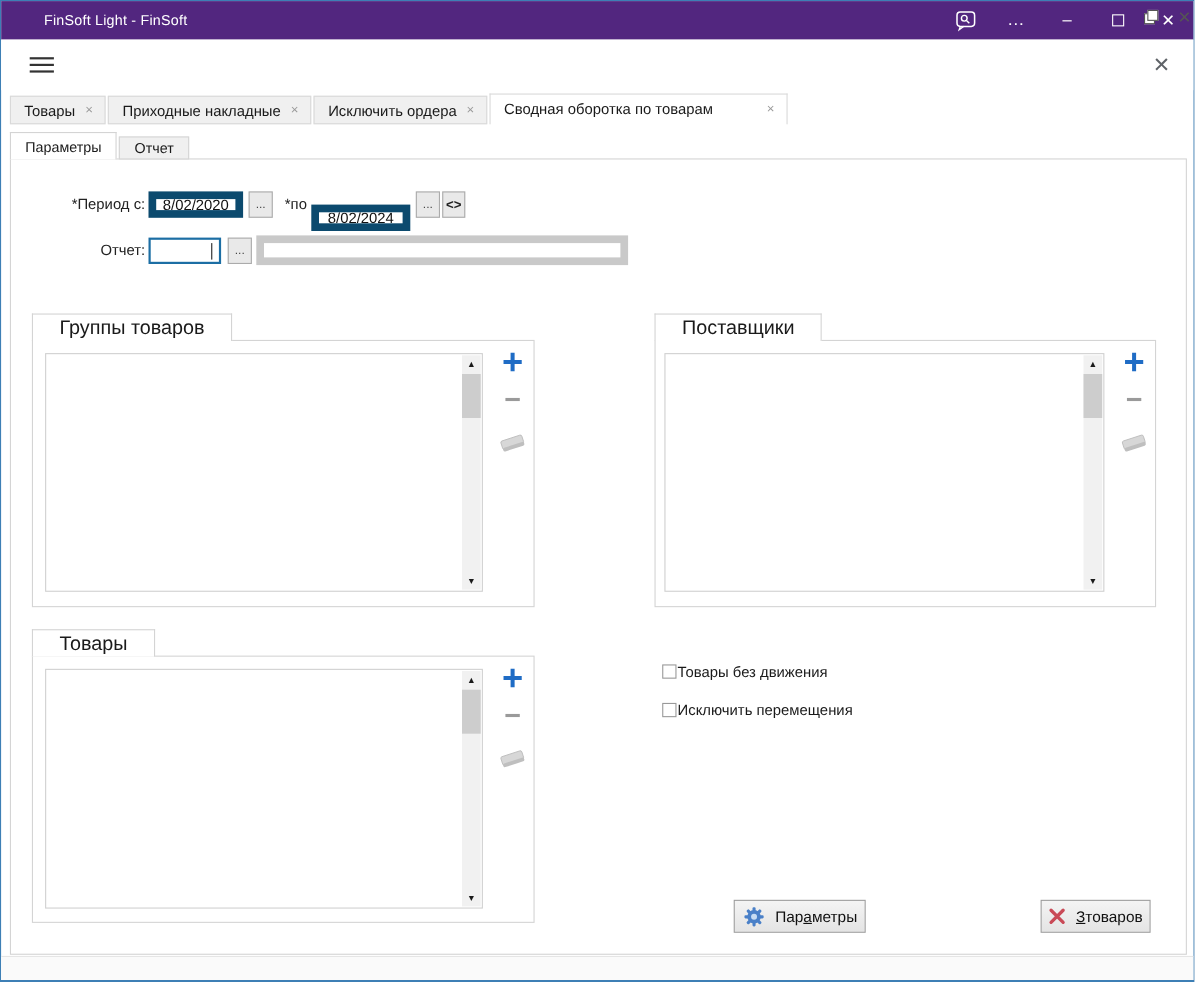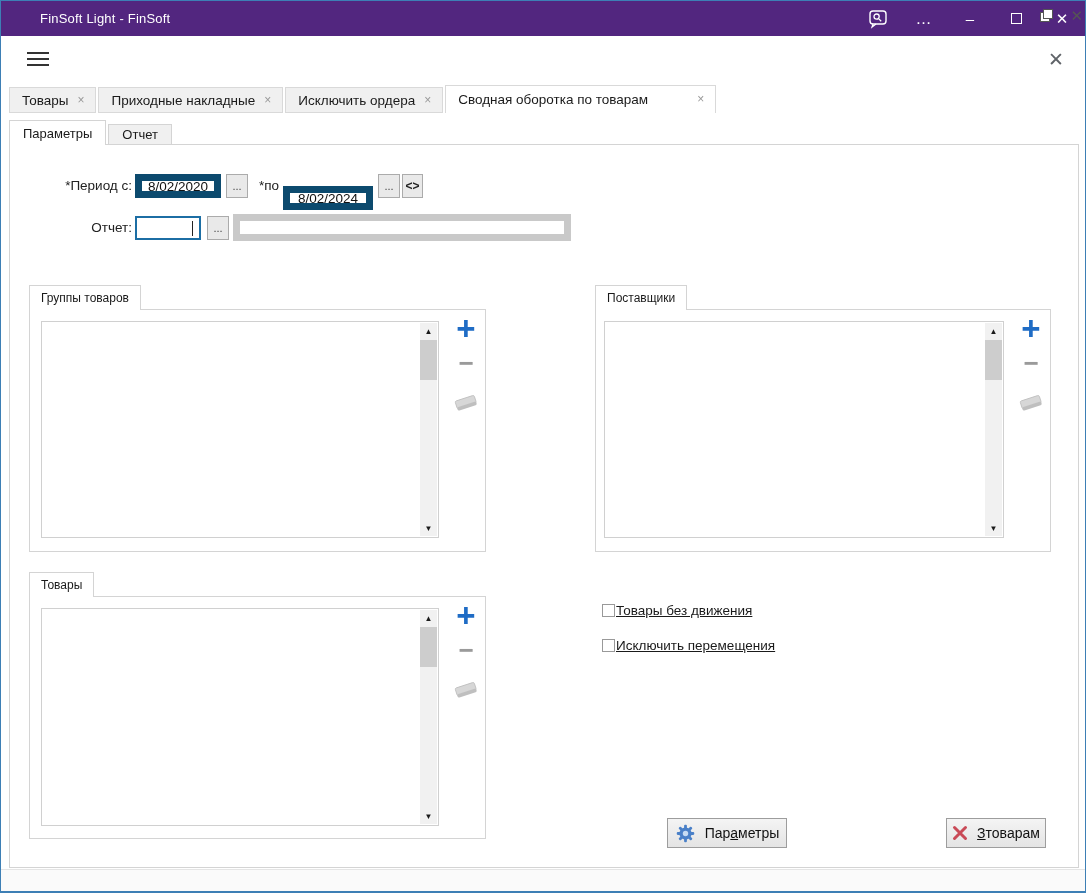--- a/index.html
+++ b/index.html
@@ -61,35 +61,35 @@
             font-family:"Liberation Sans",sans-serif; text-align:center; color:#111; outline:none; }
   .sq-btn { position:absolute; background:#e9e9e9; border:1px solid #ababab; color:#444;
             font-size:11px; display:flex; align-items:center; justify-content:center; }
   .sq-btn.rng { font-size:12px; font-weight:bold; color:#222; }
 
   .sklad-code { position:absolute; border:2px solid #1c6ea4; background:#fff; }
   .caret { position:absolute; right:6px; top:3px; width:1px; height:15px; background:#222; }
 
   
   .grp-label { position:absolute; height:25px; background:#fff; border:1px solid #d4d4d4; border-bottom:none;
-               display:flex; align-items:center; padding:0 11px; font-size:12px; z-index:2; }
+               display:flex; align-items:center; padding:0 24px; font-size:18px; z-index:2; }
   .grp-panel { position:absolute; border:1px solid #d4d4d4; background:#fff; }
   .listbox { position:absolute; border:1px solid #d0d0d0; background:#fff; }
   .vscroll { position:absolute; top:1px; bottom:1px; right:1px; width:17px; background:#f1f1f1; }
   .sbtn { position:absolute; left:0; right:0; height:16px; display:flex; align-items:center;
           justify-content:center; font-size:8px; color:#1a1a1a; }
   .sbtn.up { top:0; } .sbtn.down { bottom:0; }
   .sthumb { position:absolute; left:0; right:0; top:17px; height:40px; background:#cdcdcd; }
   .tools { position:absolute; width:34px; display:flex; flex-direction:column; align-items:center; }
   .tool-plus { color:#1f6cc5; font-size:33px; font-weight:600; line-height:30px; }
   .tool-minus { color:#9a9a9a; font-size:26px; font-weight:600; line-height:38px; }
   .tool-eraser { margin-top:10px; }
 
   
-  .chk { position:absolute; display:flex; align-items:center; font-size:13.5px;text-decoration:underline; }
+  .chk { position:absolute; display:flex; align-items:center; font-size:13.5px; }
   .chk .box { width:13px; height:13px; border:1px solid #999; background:#fff; margin-right:1px; }
 
   
   .action-btn { position:absolute; height:30px; background:linear-gradient(#f4f4f4,#e4e4e4);
                 border:1px solid #9d9d9d; display:flex; align-items:center; justify-content:center;
                 gap:9px; font-size:14px; color:#111; }
   .action-btn u { text-decoration:underline; }
 
   
   .footer { position:absolute; left:0; right:0; top:868px; height:23px; background:#fafafa;
@@ -271,20 +271,20 @@
       <span><span>Пар</span><u>а</u><span>метры</span></span>
     </div>
 
 
     <div class="action-btn" style="left:936px; top:673px; width:100px;">
       <span style="display:flex;">
         <svg width="16" height="16" viewBox="0 0 16 16">
           <path d="M2.5 2.5 L13.5 13.5 M13.5 2.5 L2.5 13.5" stroke="#c94a57" stroke-width="3" stroke-linecap="round"></path>
         </svg>
       </span>
-      <span><span></span><u>З</u><span>товарам</span></span>
+      <span><span></span><u>З</u><span>товаров</span></span>
     </div>
 
   </div>
 
   <div class="footer"></div>
 
 </div>
 
 </body></html>

